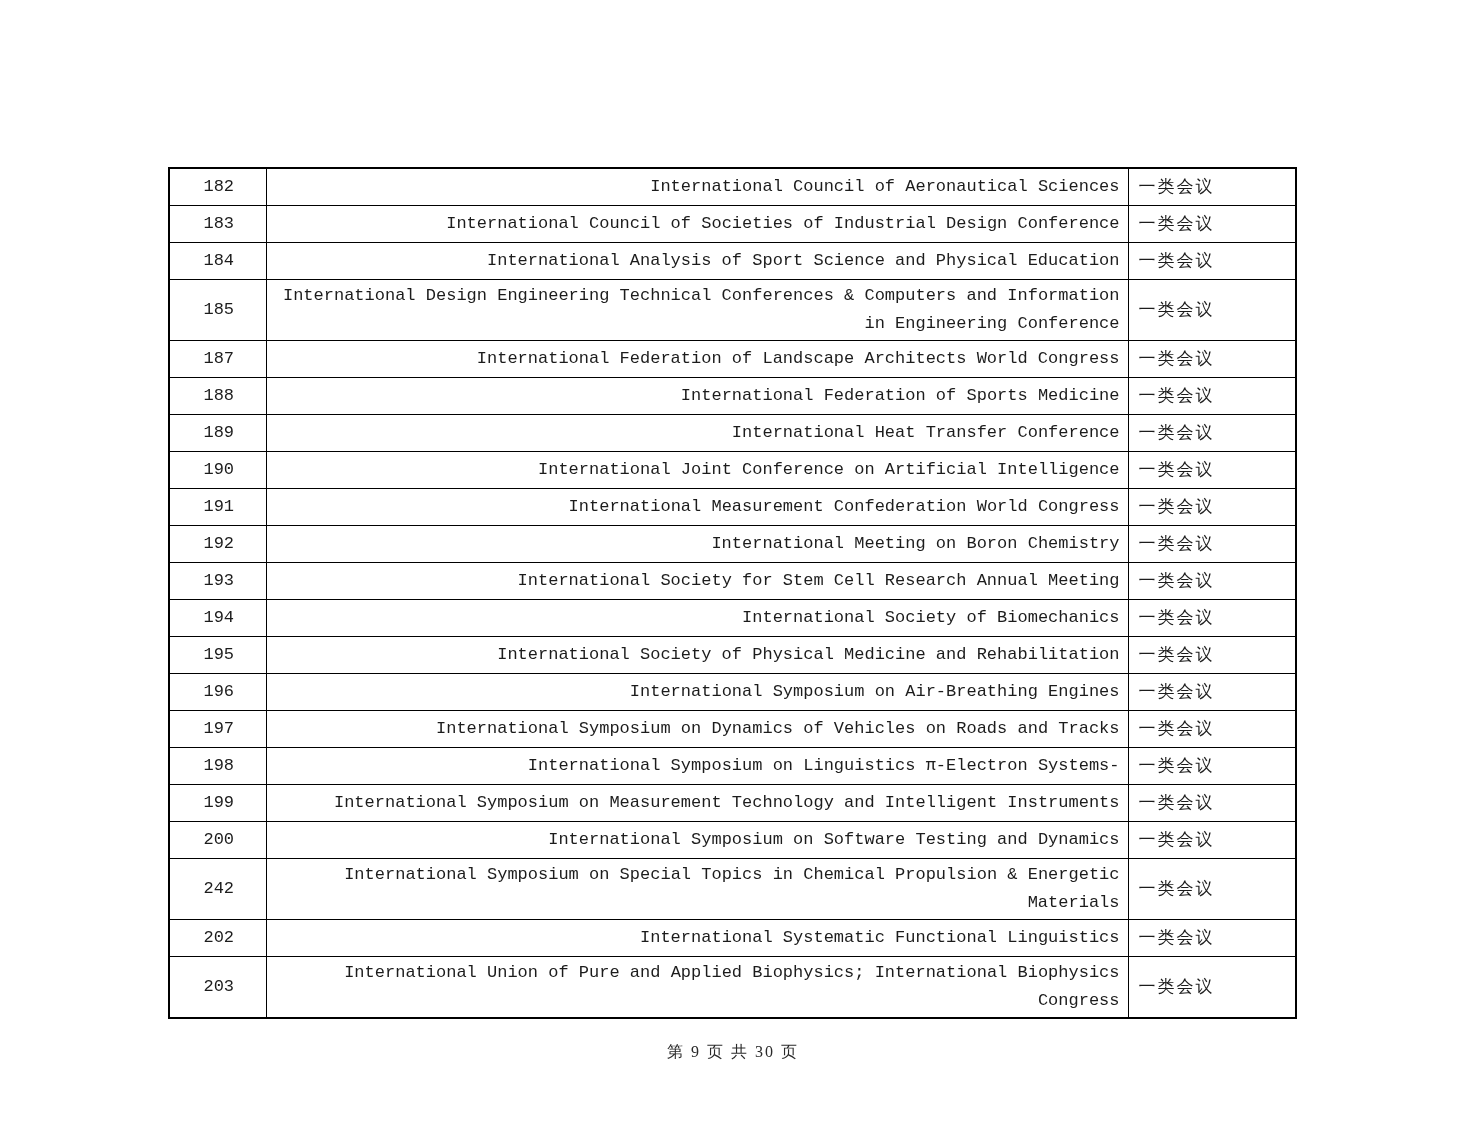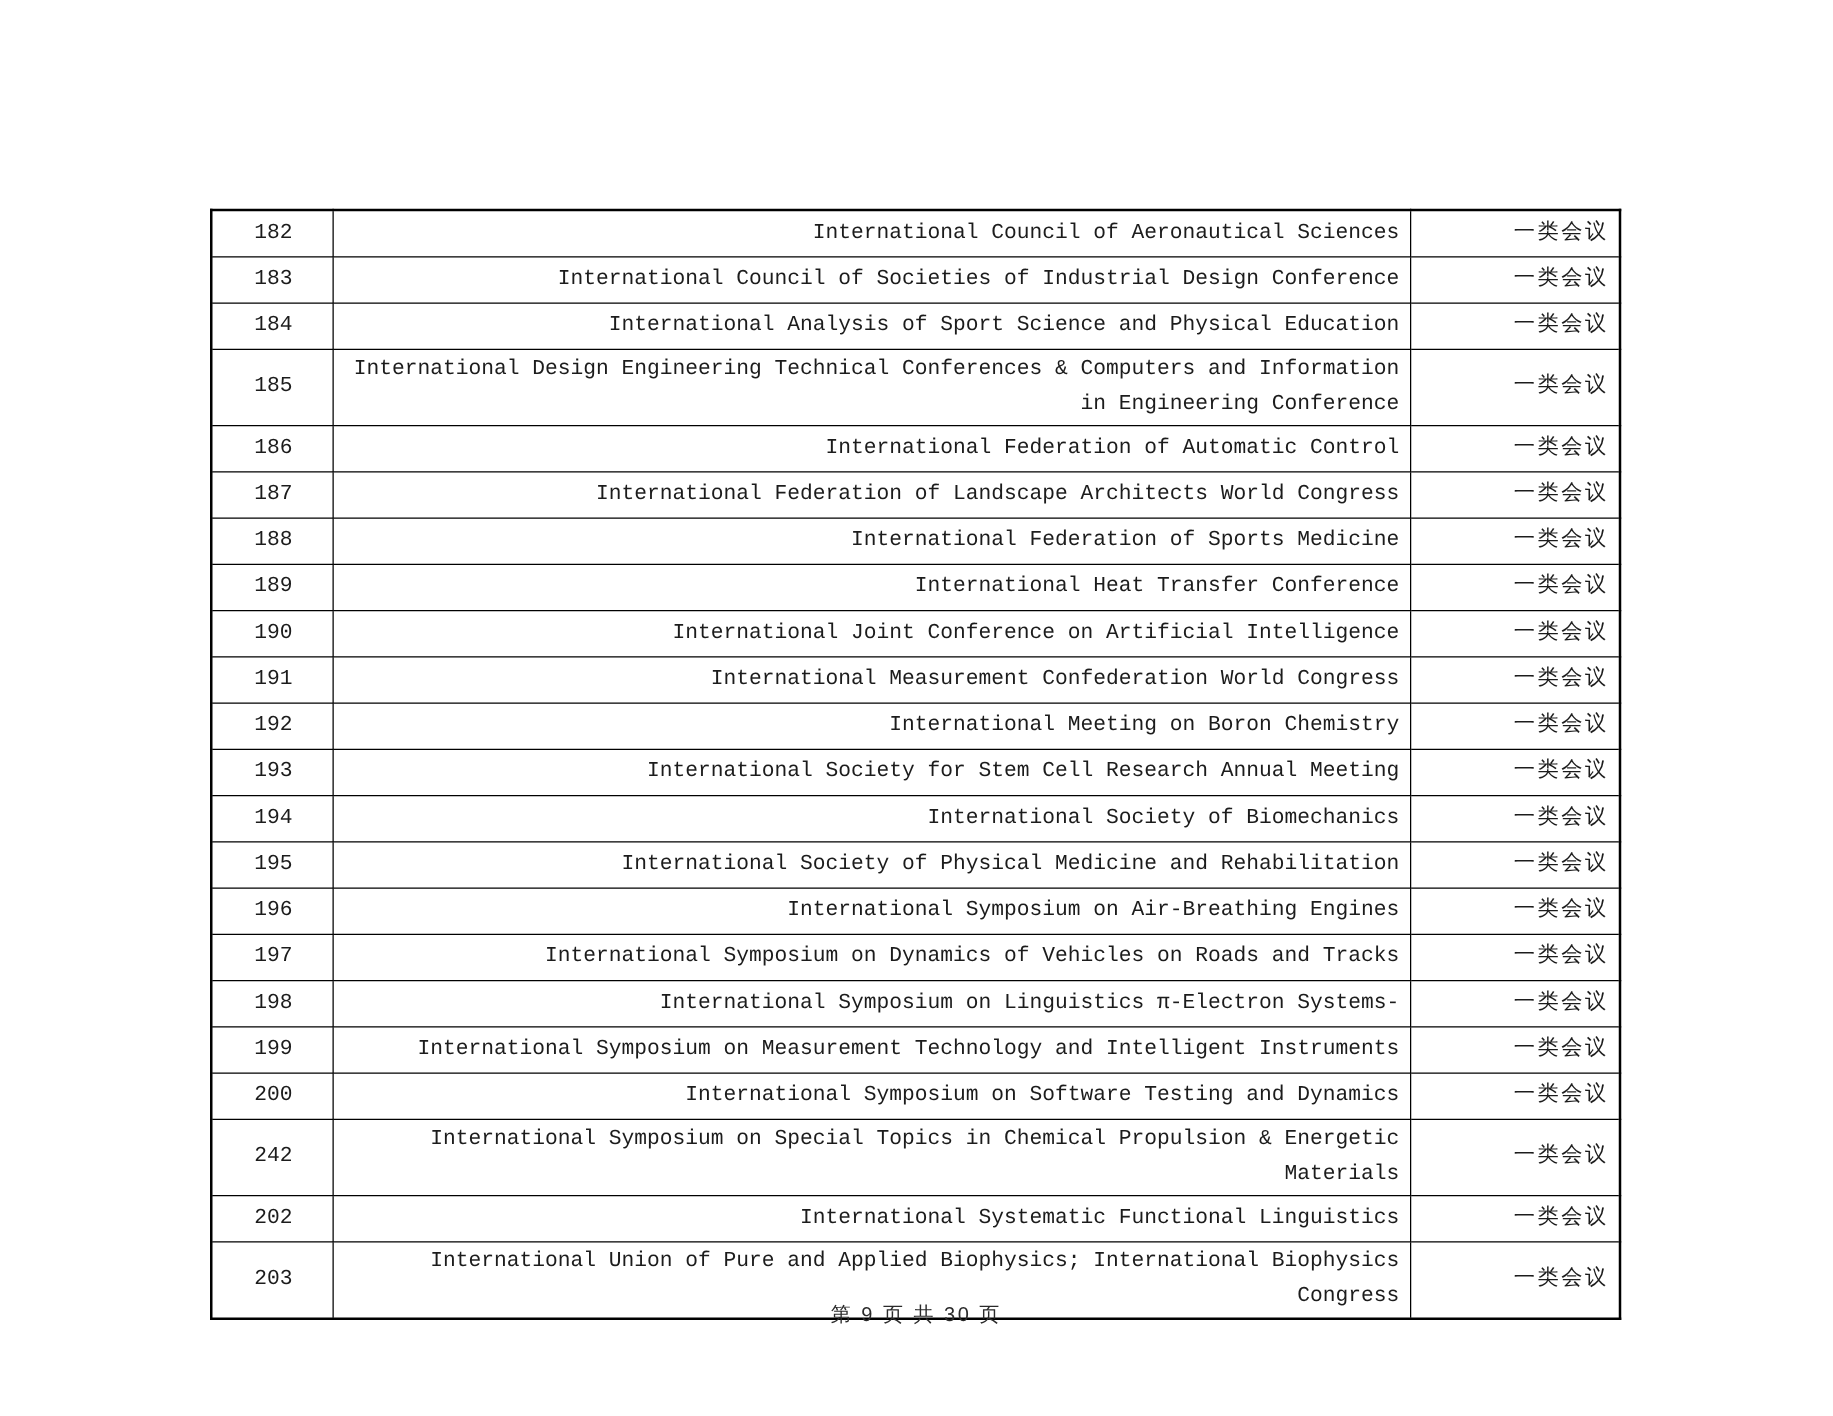--- a/index.html
+++ b/index.html
@@ -39,37 +39,37 @@
     word-wrap: break-word;
   }
   td.cell-num {
     text-align: center;
     padding: 2px 2px;
   }
   td.cell-name {
     text-align: right;
   }
   td.cell-cat {
-    text-align: right;
+    text-align: left;
     font-size: 18px;
     letter-spacing: 2px;
     padding: 2px 2px;
-    font-family: Liberation Mono, monospace;
+    font-family: Liberation Serif, serif;
   }
   tr.conf-row { height: 37px; }
   .page-footer {
     position: absolute;
     left: 0;
     right: 0;
     top: 1042px;
     text-align: center;
     font-size: 16px;
     letter-spacing: 2px;
     color: #2a2a2a;
-    font-family: Liberation Sans, sans-serif;
+    font-family: Liberation Serif, serif;
   }
 </style>
 </head>
 <body>
 
 <div class="page">
 
   <div class="table-wrap">
     <table class="conf-table">
       <colgroup>
@@ -89,25 +89,20 @@
             <td class="cell-cat">一类会议</td>
           </tr>
           <tr class="conf-row">
             <td class="cell-num">184</td>
             <td class="cell-name">International Analysis of Sport Science and Physical Education</td>
             <td class="cell-cat">一类会议</td>
           </tr>
           <tr class="conf-row">
             <td class="cell-num">185</td>
             <td class="cell-name">International Design Engineering Technical Conferences &amp; Computers and Information in Engineering Conference</td>
-            <td class="cell-cat">一类会议</td>
-          </tr>
-          <tr class="conf-row">
-            <td class="cell-num">186</td>
-            <td class="cell-name">International Federation of Automatic Control</td>
             <td class="cell-cat">一类会议</td>
           </tr>
           <tr class="conf-row">
             <td class="cell-num">187</td>
             <td class="cell-name">International Federation of Landscape Architects World Congress</td>
             <td class="cell-cat">一类会议</td>
           </tr>
           <tr class="conf-row">
             <td class="cell-num">188</td>
             <td class="cell-name">International Federation of Sports Medicine</td>

